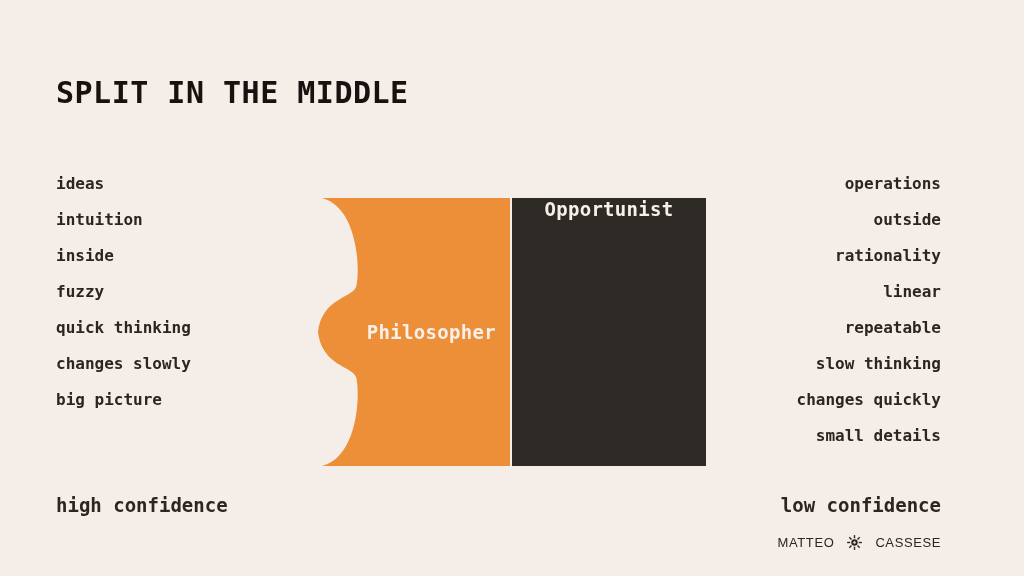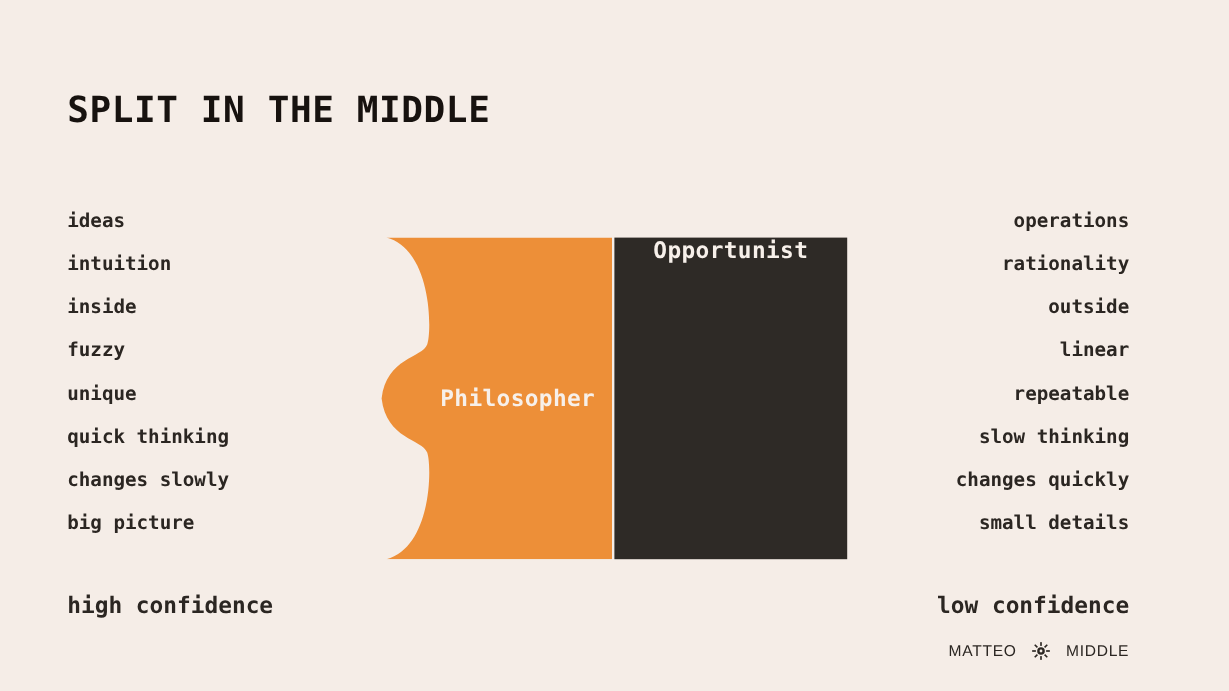--- a/index.html
+++ b/index.html
@@ -148,30 +148,29 @@
 
 <div class="slide">
 
   <div class="title">SPLIT IN THE MIDDLE</div>
 
   <div class="col col-left">
     <div class="row">ideas</div>
     <div class="row">intuition</div>
     <div class="row">inside</div>
     <div class="row">fuzzy</div>
-    <div class="row">unique</div>
     <div class="row">quick thinking</div>
     <div class="row">changes slowly</div>
     <div class="row">big picture</div>
   </div>
 
   <div class="col col-right">
     <div class="row">operations</div>
+    <div class="row">outside</div>
     <div class="row">rationality</div>
-    <div class="row">outside</div>
     <div class="row">linear</div>
     <div class="row">repeatable</div>
     <div class="row">slow thinking</div>
     <div class="row">changes quickly</div>
     <div class="row">small details</div>
   </div>
 
   <div class="blocks">
 
     <div class="wave-block">
@@ -209,16 +208,16 @@
             <rect x="18.8" y="10.9" width="5" height="2.2"></rect>
             <rect x="10.9" y="0.2" width="2.2" height="5" transform="rotate(45 12 12)"></rect>
             <rect x="10.9" y="18.8" width="2.2" height="5" transform="rotate(45 12 12)"></rect>
             <rect x="0.2" y="10.9" width="5" height="2.2" transform="rotate(45 12 12)"></rect>
             <rect x="18.8" y="10.9" width="5" height="2.2" transform="rotate(45 12 12)"></rect>
           </g>
         </g>
         <circle cx="12" cy="12" r="1.9" fill="#F5EDE7"></circle>
       </svg>
     </span>
-    <span>MIDDLE</span>
+    <span>CASSESE</span>
   </div>
 
 </div>
 
 </body></html>

